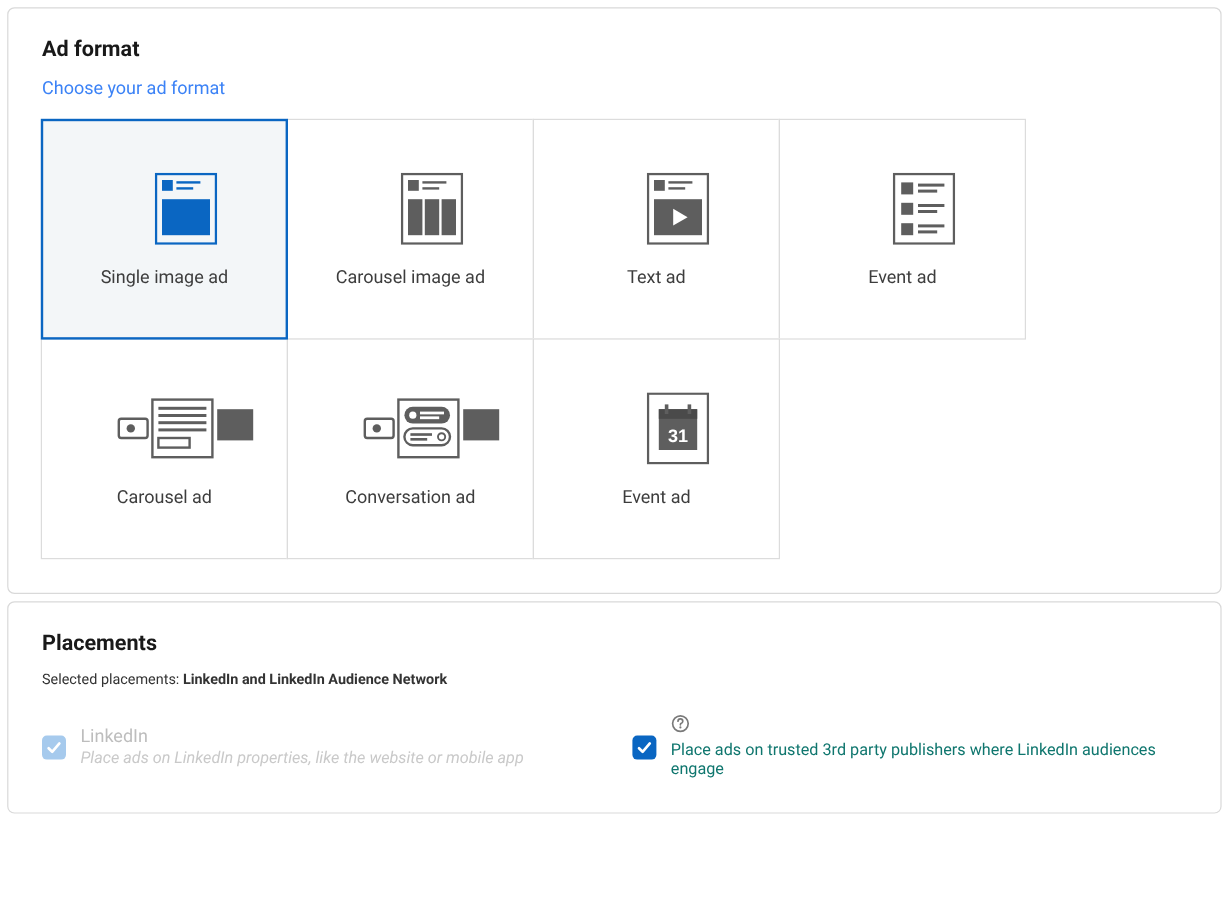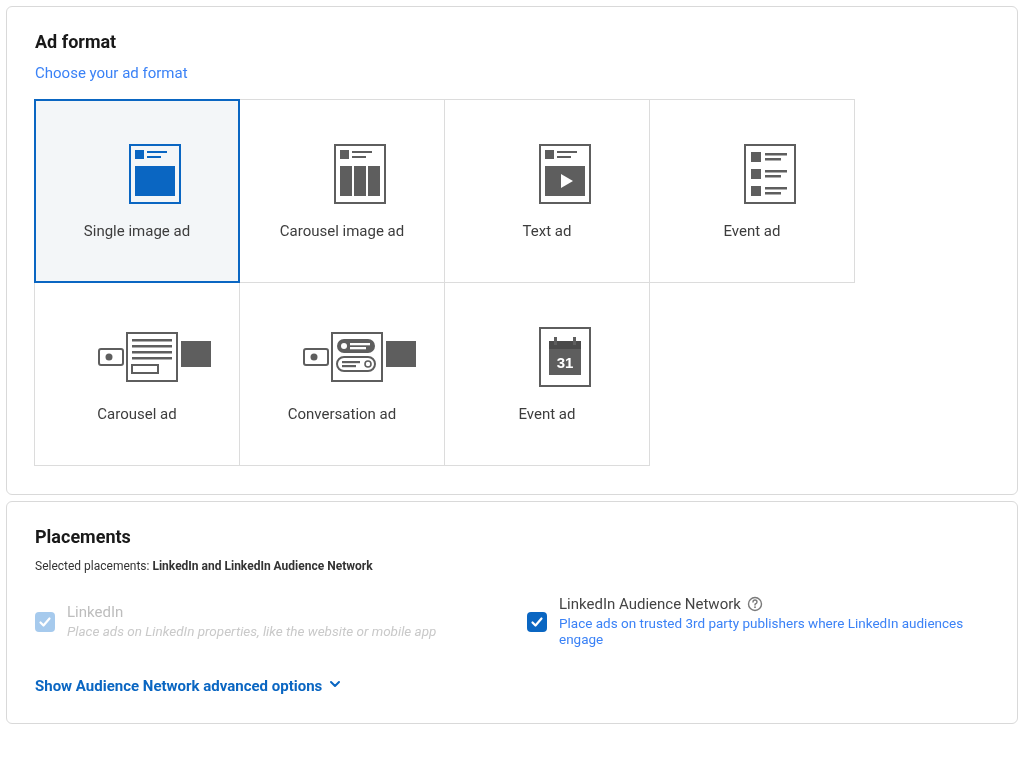--- a/index.html
+++ b/index.html
@@ -118,21 +118,21 @@
   .placement-texts .name {
     font-size: 15px;
     color: #444;
     display: inline-flex;
     align-items: center;
     gap: 6px;
   }
   .placement-texts .name.disabled { color: #bdbdbd; }
   .placement-texts .desc {
     font-size: 13.5px;
-    color: #3b82f6;
+    color: #0f766e;
     margin-top: 2px;
   }
   .placement-texts .desc.disabled { color: #c9c9c9; font-style: italic; }
 
   .help-icon {
     display:inline-flex;
     width:16px; height:16px;
     align-items:center; justify-content:center;
   }
 
@@ -300,35 +300,26 @@
     </div>
 
     <div class="placement-item">
       <div class="chkbox active">
         <svg width="14" height="14" viewBox="0 0 14 14">
             <polyline points="2.5,7.5 5.5,10.5 11.5,3.5" fill="none" stroke="#fff" stroke-width="2.2" stroke-linecap="round" stroke-linejoin="round"></polyline>
           </svg>
       </div>
       <div class="placement-texts">
         <div class="name">
-          <span>LinkedIn Audience Network</span>
           <span class="help-icon">
             <svg width="16" height="16" viewBox="0 0 16 16">
               <circle cx="8" cy="8" r="6.5" fill="none" stroke="#7a7a7a" stroke-width="1.4"></circle>
               <path d="M6 6 Q6 4 8 4 Q10 4 10 6 Q10 7.3 8.4 8 Q8 8.2 8 9" fill="none" stroke="#7a7a7a" stroke-width="1.4" stroke-linecap="round"></path>
               <circle cx="8" cy="11.2" r="0.9" fill="#7a7a7a"></circle>
             </svg>
           </span>
         </div>
         <div class="desc">Place ads on trusted 3rd party publishers where LinkedIn audiences engage</div>
       </div>
     </div>
   </div>
 
-  <div class="advanced-toggle">
-    <span>Show Audience Network advanced options</span>
-    <span>
-      <svg width="14" height="14" viewBox="0 0 14 14">
-          <polyline points="3,5 7,9 11,5" fill="none" stroke="#0a66c2" stroke-width="2" stroke-linecap="round" stroke-linejoin="round"></polyline>
-        </svg>
-    </span>
-  </div>
 </div>
 
 </body></html>

